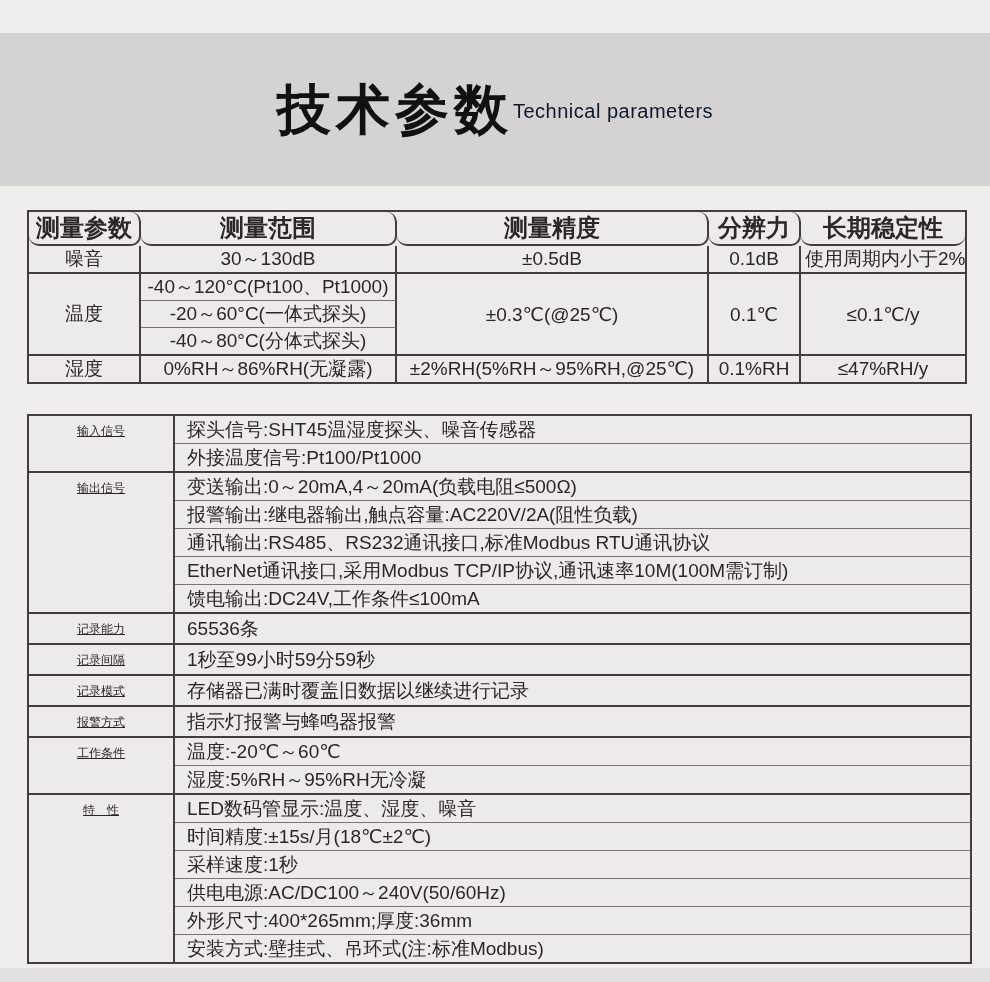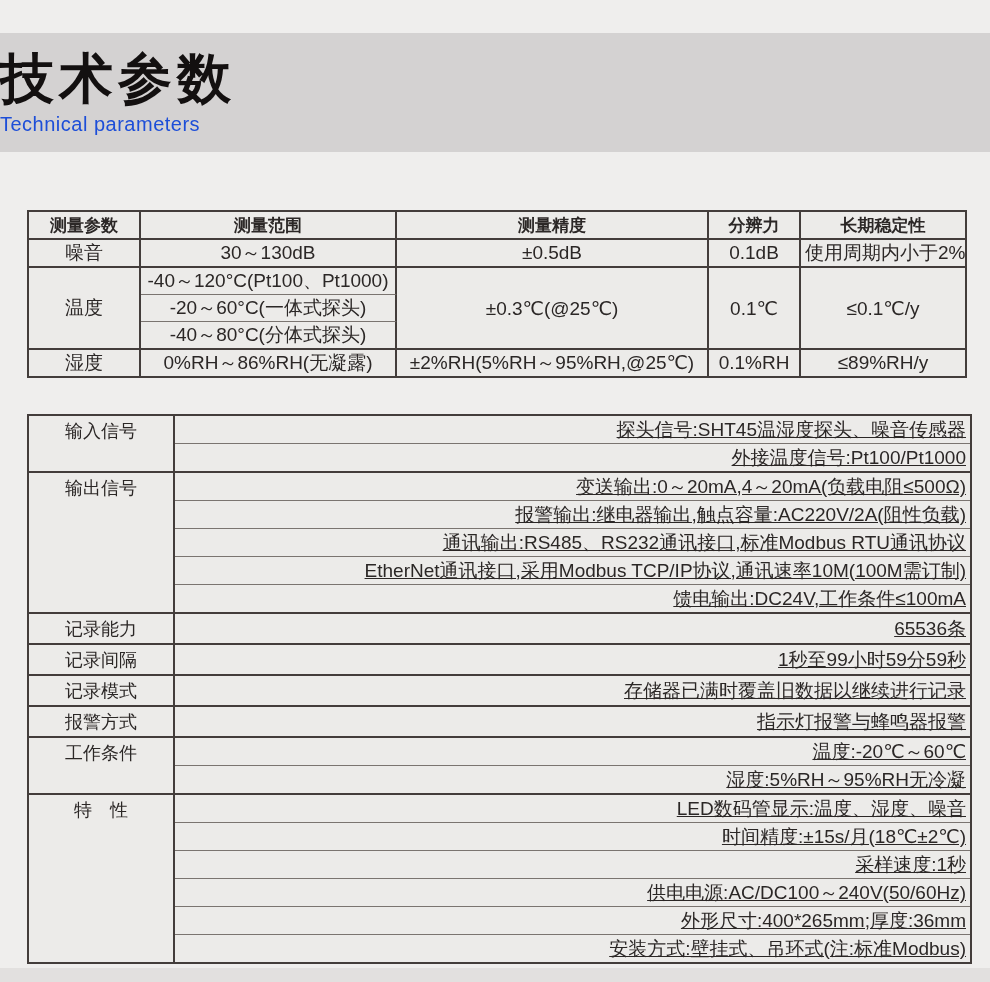--- a/index.html
+++ b/index.html
@@ -12,55 +12,55 @@
   }
   html,body{margin:0;padding:0;}
   body{
     width:990px;height:982px;position:relative;
     background:var(--page-bg);
     font-family:"Liberation Sans","DejaVu Sans",sans-serif;
     color:var(--txt);
     overflow:hidden;
   }
   .band{
-    position:absolute;left:0;top:33px;width:990px;height:119px;
+    position:absolute;left:0;top:33px;width:990px;height:153px;
     background:var(--band-bg);
-    display:flex;flex-direction:column;justify-content:center;
+    display:flex;align-items:center;justify-content:center;
   }
   .title{
     font-size:54px;font-weight:700;color:#131010;letter-spacing:5px;
     line-height:1.1;margin:0;
   }
   .subtitle{
-    font-size:20px;color:#1d4ed8;margin-top:4px;letter-spacing:0.5px;
+    font-size:20px;color:#0f172a;margin-top:4px;letter-spacing:0.5px;
   }
   table.t{
     border-collapse:separate;border-spacing:0;
     position:absolute;left:27px;
     background:var(--cell-bg);
     border:2px solid var(--bd-dark);
     table-layout:fixed;
     color:var(--txt);
   }
   #spec-table{top:210px;width:936px;}
   #detail-table{top:414px;width:941px;}
   .t td,.t th{
     border-right:2px solid var(--bd-dark);
     border-bottom:2px solid var(--bd-dark);
     font-size:19px;font-weight:400;
     padding:0 4px;overflow:hidden;white-space:nowrap;
   }
   #spec-table td,#spec-table th{height:26px;text-align:center;vertical-align:middle;}
-  #spec-table th{font-weight:700;font-size:17px;}
+  #spec-table th{font-weight:700;font-size:24px;border-radius:10px;}
   #detail-table td,#detail-table th{height:27px;}
   #detail-table th{ 
     text-align:center;vertical-align:top;
-    padding-top:2px;font-weight:400;font-size:18px;line-height:27px;
-  }
-  #detail-table td{text-align:right;padding-left:12px;vertical-align:middle;text-decoration:underline;}
+    padding-top:2px;font-weight:400;font-size:12px;line-height:27px;text-decoration:underline;
+  }
+  #detail-table td{text-align:left;padding-left:12px;vertical-align:middle;}
   #detail-table td.indent{}
   .t .no-r{border-right:none;}
   .t .no-b{border-bottom:none;}
   .t .thin-b{border-bottom:1px solid var(--bd-thin);}
   .bottom-strip{
     position:absolute;left:0;top:968px;width:990px;height:14px;
     background:#e2e0df;
   }
 </style>
 </head>
@@ -107,21 +107,21 @@
           <td class="thin-b ">-20～60°C(一体式探头)</td>
         </tr>
         <tr>
           <td class=" ">-40～80°C(分体式探头)</td>
         </tr>
         <tr>
           <td rowspan="1" class="no-b">湿度</td>
           <td class=" no-b">0%RH～86%RH(无凝露)</td>
           <td rowspan="1" class="no-b">±2%RH(5%RH～95%RH,@25℃)</td>
           <td rowspan="1" class="no-b">0.1%RH</td>
-          <td rowspan="1" class="no-r no-b">≤89%RH/y</td>
+          <td rowspan="1" class="no-r no-b">≤47%RH/y</td>
         </tr>
       </tbody>
   </table>
 
   <table class="t" id="detail-table">
     <colgroup>
       <col style="width:146px">
         <col style="width:795px">
     </colgroup>
     <tbody>

